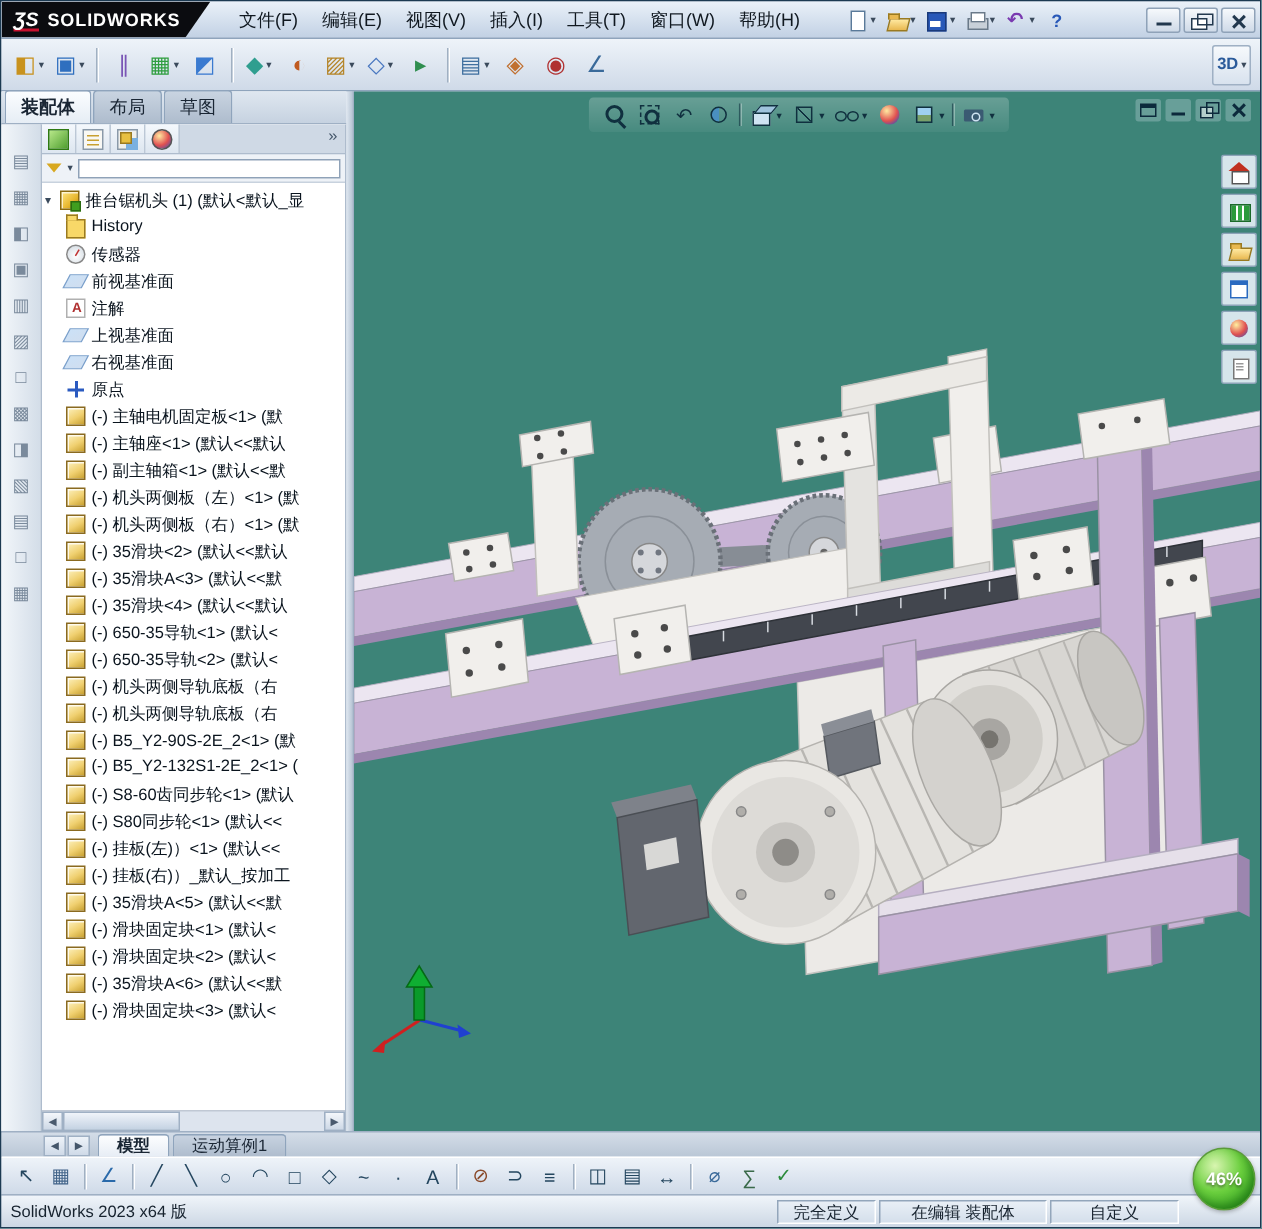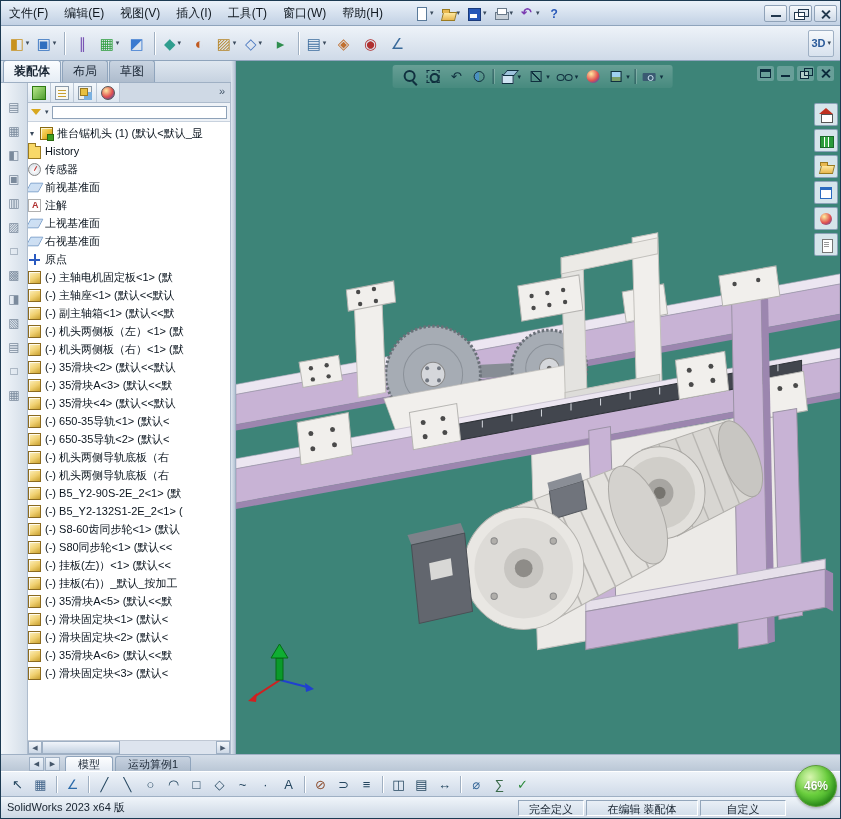--- a/index.html
+++ b/index.html
@@ -5,21 +5,21 @@
   html,body{margin:0;padding:0}
   body{width:841px;height:819px;font-family:"Liberation Sans","DejaVu Sans",sans-serif;font-size:11px;overflow:hidden;background:#9aa8b8}
   *{box-sizing:border-box;user-select:none}
   .window{position:relative;width:841px;height:819px;border:1px solid #1c3a52;display:flex;flex-direction:column;background:#cfd9e6}
 
   
   .titlebar{height:25px;flex:none;display:flex;align-items:center;background:linear-gradient(#eaf1f9,#c2d1e4);border-bottom:1px solid #8fa4bc}
   .logo{height:100%;background:#0b0c10;color:#fff;display:flex;align-items:center;padding:0 20px 0 8px;clip-path:polygon(0 0,100% 0,88% 100%,0 100%);flex:none}
   .logo-mark{font-style:italic;font-weight:bold;font-size:13px;color:#fff;border-bottom:2px solid #c8102e;margin-right:6px;line-height:13px}
   .logo-text{font-weight:bold;font-size:12px;letter-spacing:.6px}
-  .menubar{display:flex;margin-left:0}
+  .menubar{display:flex;margin-left:11px}
   .menu-item{padding:4px 8px;font-size:12px;color:#101820;border-radius:2px;cursor:default}
   .quickbar{display:flex;gap:2px;margin-left:20px}
   .qbtn{display:flex;align-items:center;padding:1px 2px;border-radius:2px}
   .dd{font-size:7px;color:#3a4a5c;margin-left:1px}
   .qi{width:16px;height:15px;position:relative;display:block}
   .qi-new::before{content:"";position:absolute;left:4px;top:1px;width:8px;height:12px;background:#fff;border:1px solid #5a7a9a}
   .qi-open::before{content:"";position:absolute;left:2px;top:6px;width:12px;height:7px;background:linear-gradient(#ffe9a0,#e8b850);border:1px solid #9a7a20;transform:skewX(-14deg)}
   .qi-open::after{content:"";position:absolute;left:2px;top:3px;width:6px;height:3px;background:#e8b850;border:1px solid #9a7a20;border-bottom:none}
   .qi-save::before{content:"";position:absolute;left:2px;top:2px;width:11px;height:11px;background:#2858b8;border:1px solid #1a3a7a}
   .qi-save::after{content:"";position:absolute;left:4px;bottom:3px;width:7px;height:4px;background:#fff}
@@ -62,21 +62,21 @@
   .pi-property-manager::after{content:"";position:absolute;left:2px;top:3px;width:8px;height:1px;background:#c8a030;box-shadow:0 3px 0 #c8a030,0 6px 0 #c8a030}
   .pi-configuration-manager{background:#f0f0ec;border:1px solid #8a9aaa}
   .pi-configuration-manager::after{content:"";position:absolute;left:1px;top:1px;width:6px;height:6px;background:#e8c040;border:1px solid #9a7a20;box-shadow:4px 4px 0 #7ab0e0}
   .pi-display-manager{border-radius:50%;background:radial-gradient(circle at 35% 30%,#ffe9a0,#e05050 55%,#3050c0);border:1px solid #555}
   .overflow{margin-left:auto;padding:2px 5px;font-size:11px;color:#44566a}
   .filter-row{height:19px;flex:none;display:flex;align-items:center;gap:3px;padding:1px 3px;background:#eef2f7;border-bottom:1px solid #c8d2de}
   .funnel{width:0;height:0;border-left:5px solid transparent;border-right:5px solid transparent;border-top:6px solid #d8a820}
   .filter-input{flex:1;height:13px;border:1px solid #8fa2b8;font-size:10px;padding:0 2px;background:#fff;font-family:inherit}
 
   .tree{flex:1;overflow:hidden;padding-top:2px}
-  .trow{display:flex;align-items:center;height:18px;white-space:nowrap;overflow:hidden;color:#0a141e}
+  .trow{display:flex;align-items:center;height:18px;padding-left:16px;white-space:nowrap;overflow:hidden;color:#0a141e}
   .trow.root{padding-left:2px}
   .expander{width:10px;font-size:8px;color:#3a4a5c;flex:none}
   .tlabel{overflow:hidden}
   .ic{width:13px;height:13px;margin-right:4px;position:relative;display:inline-block;flex:none}
   .ic-assembly{background:linear-gradient(135deg,#ffe680,#e8b830 60%,#b88a10);border:1px solid #8a6a10;box-shadow:inset 1px 1px 0 rgba(255,255,255,.7)}
   .ic-assembly::after{content:"";position:absolute;right:-2px;bottom:-2px;width:5px;height:5px;background:#3f9e1f;border:1px solid #2a6a10}
   .ic-history{background:#f8d868;border:1px solid #9a7a20;margin-top:2px}
   .ic-history::before{content:"";position:absolute;top:-4px;left:-1px;width:6px;height:3px;background:#f8d868;border:1px solid #9a7a20;border-bottom:none}
   .ic-sensors{border:1px solid #888;border-radius:50%;background:radial-gradient(circle at 50% 60%,#fff,#cfd8e0)}
   .ic-sensors::after{content:"";position:absolute;left:6px;top:2px;width:1px;height:5px;background:#c03030;transform:rotate(30deg)}
@@ -141,41 +141,45 @@
   .tp-custom-properties::before{content:"";position:absolute;left:4px;top:2px;width:9px;height:12px;background:#fff;border:1px solid #777}
   .tp-custom-properties::after{content:"";position:absolute;left:6px;top:5px;width:5px;height:1px;background:#999;box-shadow:0 2px 0 #999,0 4px 0 #999}
 
   .triad{position:absolute;left:4px;bottom:46px;width:84px;height:66px}
 
   
   .bottom-tabs{height:17px;flex:none;display:flex;align-items:flex-end;background:linear-gradient(#d4dde8,#bac7d6);border-top:1px solid #9fb0c4;padding-left:28px}
   .tab-nav{width:15px;height:14px;display:flex;align-items:center;justify-content:center;font-size:7px;color:#44566a;background:linear-gradient(#eef3f9,#cfdae8);border:1px solid #9fb0c4;margin-right:1px}
   .btabs{display:flex;margin-left:4px}
   .btab{padding:0 12px;height:15px;line-height:15px;font-size:11px;color:#1a2634;background:linear-gradient(#c7d2e0,#aebccd);border:1px solid #8fa4bc;border-bottom:none;border-radius:3px 3px 0 0;margin-right:2px}
-  .btab.active{background:linear-gradient(#fdfeff,#e7edf5);font-weight:normal}
+  .btab.active{background:linear-gradient(#fdfeff,#e7edf5);font-weight:bold}
   .bottom-toolbar{height:25px;flex:none;display:flex;align-items:center;background:linear-gradient(#eef3f9,#cfdae8);border-top:1px solid #fff;padding:0 6px;gap:2px}
   .bbtn{width:21px;height:21px;display:flex;align-items:center;justify-content:center;font-size:13px;border-radius:2px}
   .bsep{width:1px;height:17px;background:#a0b0c2;box-shadow:1px 0 0 #fff;margin:0 3px}
 
   .statusbar{height:22px;flex:none;display:flex;align-items:center;background:linear-gradient(#f0f5fa,#ccd7e4);border-top:1px solid #9fb0c4;padding:0 54px 0 6px;color:#16222e}
   .sb-left{margin-right:auto}
   .statusfields{display:flex}
   .sfield{border:1px solid;border-color:#93a6bb #fff #fff #93a6bb;background:linear-gradient(#e9eff6,#d4dfeb);padding:1px 1px;margin-left:2px;height:16px;line-height:14px;text-align:center}
   .sfield:nth-child(1){min-width:66px}
   .sfield:nth-child(2){min-width:112px}
   .sfield:nth-child(3){min-width:86px}
 
   .badge{position:absolute;right:3px;bottom:11px;width:42px;height:42px;border-radius:50%;background:radial-gradient(circle at 35% 28%,#d8f5b0,#6bcf3e 45%,#2f9e1e 85%,#1f7a12);border:1px solid #5a9a3a;display:flex;align-items:center;justify-content:center;color:#fff;font-weight:bold;font-size:12px;text-shadow:0 1px 2px rgba(0,0,0,.45);z-index:20;box-shadow:inset -2px -3px 6px rgba(0,60,0,.35),0 1px 3px rgba(0,0,0,.3)}
 </style>
 </head>
 <body>
 
 <div class="window">
 
   <div class="titlebar">
+    <div class="logo">
+      <span class="logo-mark">ƷS</span>
+      <span class="logo-text">SOLIDWORKS</span>
+    </div>
     <div class="menubar" id="menubar">
         <div class="menu-item">文件(F)</div>
         <div class="menu-item">编辑(E)</div>
         <div class="menu-item">视图(V)</div>
         <div class="menu-item">插入(I)</div>
         <div class="menu-item">工具(T)</div>
         <div class="menu-item">窗口(W)</div>
         <div class="menu-item">帮助(H)</div>
       </div>
     <div class="quickbar" id="quickbar">

